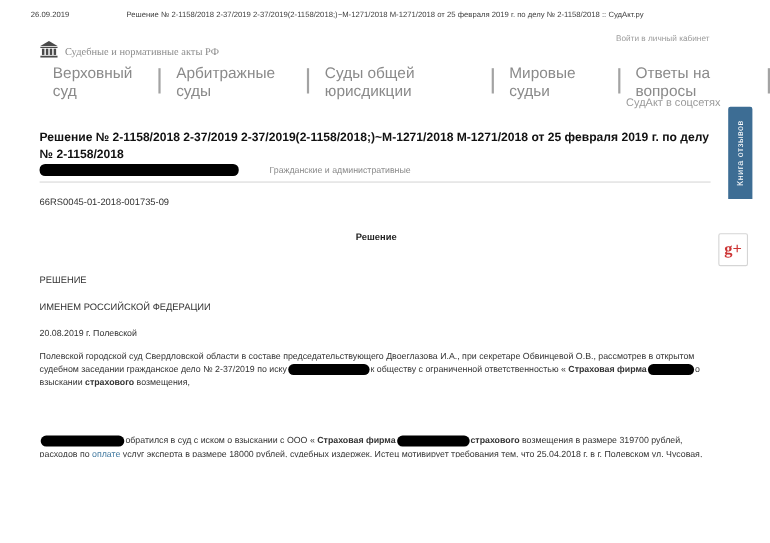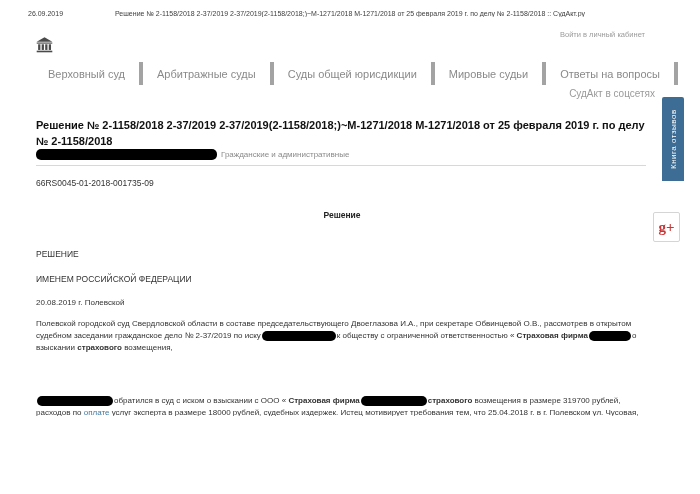--- a/index.html
+++ b/index.html
@@ -13,36 +13,36 @@
   .print-title { position:absolute; left:90px; right:90px; top:0; text-align:center; white-space:nowrap; overflow:hidden; }
 
   
   .login-link { position:absolute; top:30px; right:55px; font-size:7.5px; color:#9a9a9a; }
   .social-link { position:absolute; top:52px; right:45px; font-size:10px; color:#9a9a9a;margin-top:36px; }
   .logo { position:absolute; top:37px; left:36px; display:flex; align-items:center; gap:6px; }
   .logo-text { font-family:"Liberation Serif", serif; font-size:9.5px; color:#8a8a8a; }
 
   
   .nav { position:absolute; top:62px; left:36px; display:flex; align-items:stretch; height:23px; }
-  .nav-item { display:flex; align-items:center; padding:0 14px; font-size:11px; color:#8a8a8a; border-right:4px solid #a3a3a3; cursor:pointer; }
+  .nav-item { display:flex; align-items:center; padding:0 14px; font-size:14px; color:#8a8a8a; border-right:2px solid #a3a3a3; cursor:pointer; }
   .nav-item:first-child { padding-left:12px; }
 
   
   .feedback-tab { position:absolute; top:97px; right:16px; width:22px; height:84px; background:#3d6d94;
      color:#fff; font-size:8px; display:flex; align-items:center; justify-content:center;
      writing-mode:vertical-rl; transform:rotate(180deg); border-radius:0 0 2px 2px; letter-spacing:.5px; }
   .gplus { position:absolute; top:212px; right:20px; width:27px; height:30px; border:1px solid #d5d5d5; border-radius:2px;
      display:flex; align-items:center; justify-content:center; background:#fff;
      font-family:"Liberation Serif", serif; font-size:15px; color:#c33; font-weight:bold; }
 
   
   .content { position:absolute; left:36px; width:612px; }
   .doc-title { top:117px; font-size:11px; font-weight:bold; color:#111; line-height:16px; }
   .category-row { top:148px; display:flex; align-items:center; height:12px; }
-  .category-label { font-size:8px; color:#8a8a8a; }
+  .category-label { font-size:8px; color:#8a8a8a;margin-left:24px; }
   .rule { position:absolute; left:36px; top:165px; width:610px; border-top:1px solid #d8d8d8; }
   .case-uid { top:178px; font-size:8.5px; color:#333; }
   .center-bold { text-align:center; font-weight:bold; font-size:8.5px; color:#222; }
   .h-reshenie { top:210px; }
   .final-form { top:224px; font-size:8px; color:#333; }
   .reshenie-caps { top:249px; font-size:8.5px; color:#333; }
   .imenem { top:274px; font-size:8.5px; color:#333; }
   .date-place { top:298px; font-size:8px; color:#333; }
   .para { font-size:8px; line-height:12px; color:#333; }
   .para1 { top:318px; }
@@ -77,20 +77,21 @@
       <svg width="17" height="16" viewBox="0 0 24 22">
         <polygon points="12,0 23,6.5 1,6.5" fill="#4a4a4a"></polygon>
         <rect x="1" y="7.5" width="22" height="1.6" fill="#4a4a4a"></rect>
         <rect x="3" y="10" width="3.2" height="8" fill="#4a4a4a"></rect>
         <rect x="8" y="10" width="3.2" height="8" fill="#4a4a4a"></rect>
         <rect x="13" y="10" width="3.2" height="8" fill="#4a4a4a"></rect>
         <rect x="18" y="10" width="3.2" height="8" fill="#4a4a4a"></rect>
         <rect x="1" y="19" width="22" height="2.3" fill="#4a4a4a"></rect>
       </svg>
     </span>
+    <span class="logo-text">Судебные и нормативные акты РФ</span>
   </div>
 
   <div class="nav">
     <div class="nav-item">Верховный суд</div>
     <div class="nav-item">Арбитражные суды</div>
     <div class="nav-item">Суды общей юрисдикции</div>
     <div class="nav-item">Мировые судьи</div>
     <div class="nav-item">Ответы на вопросы</div>
   </div>
 

